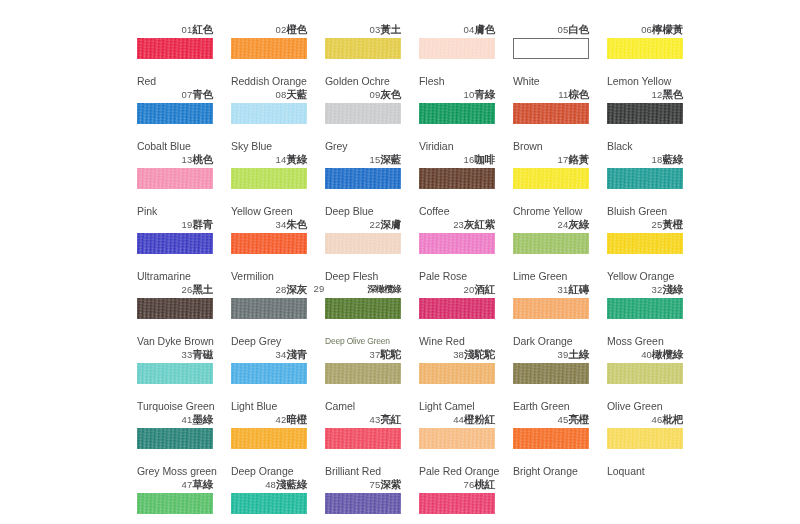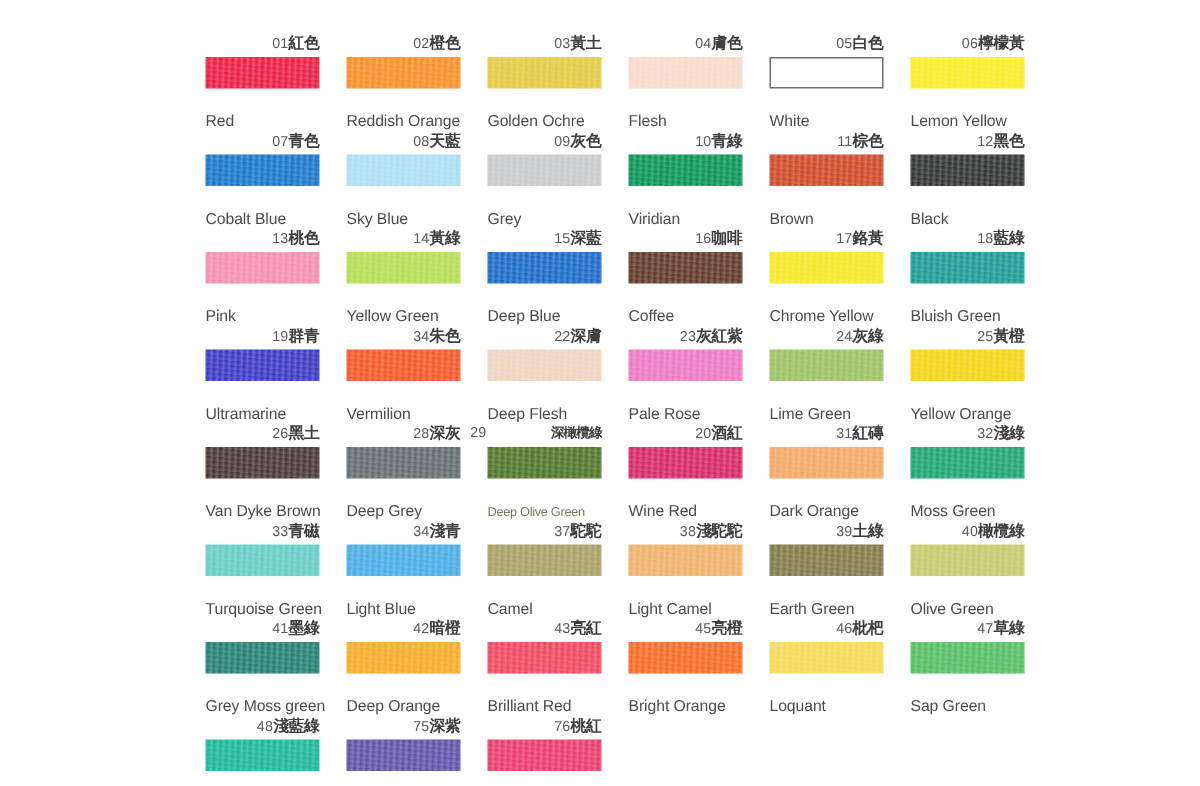--- a/index.html
+++ b/index.html
@@ -411,20 +411,28 @@
       <div class="cell">
         <div class="cell-head">
           <span class="code">43</span>
           <span class="cn">亮紅</span>
         </div>
         <div class="swatch" style="background-color: rgb(239, 65, 88);"></div>
         <div class="en">Brilliant Red</div>
       </div>
       <div class="cell">
         <div class="cell-head">
+          <span class="code">44</span>
+          <span class="cn">橙粉紅</span>
+        </div>
+        <div class="swatch" style="background-color: rgb(246, 184, 124);"></div>
+        <div class="en">Pale Red Orange</div>
+      </div>
+      <div class="cell">
+        <div class="cell-head">
           <span class="code">45</span>
           <span class="cn">亮橙</span>
         </div>
         <div class="swatch" style="background-color: rgb(244, 102, 27);"></div>
         <div class="en">Bright Orange</div>
       </div>
       <div class="cell">
         <div class="cell-head">
           <span class="code">46</span>
           <span class="cn">枇杷</span>

